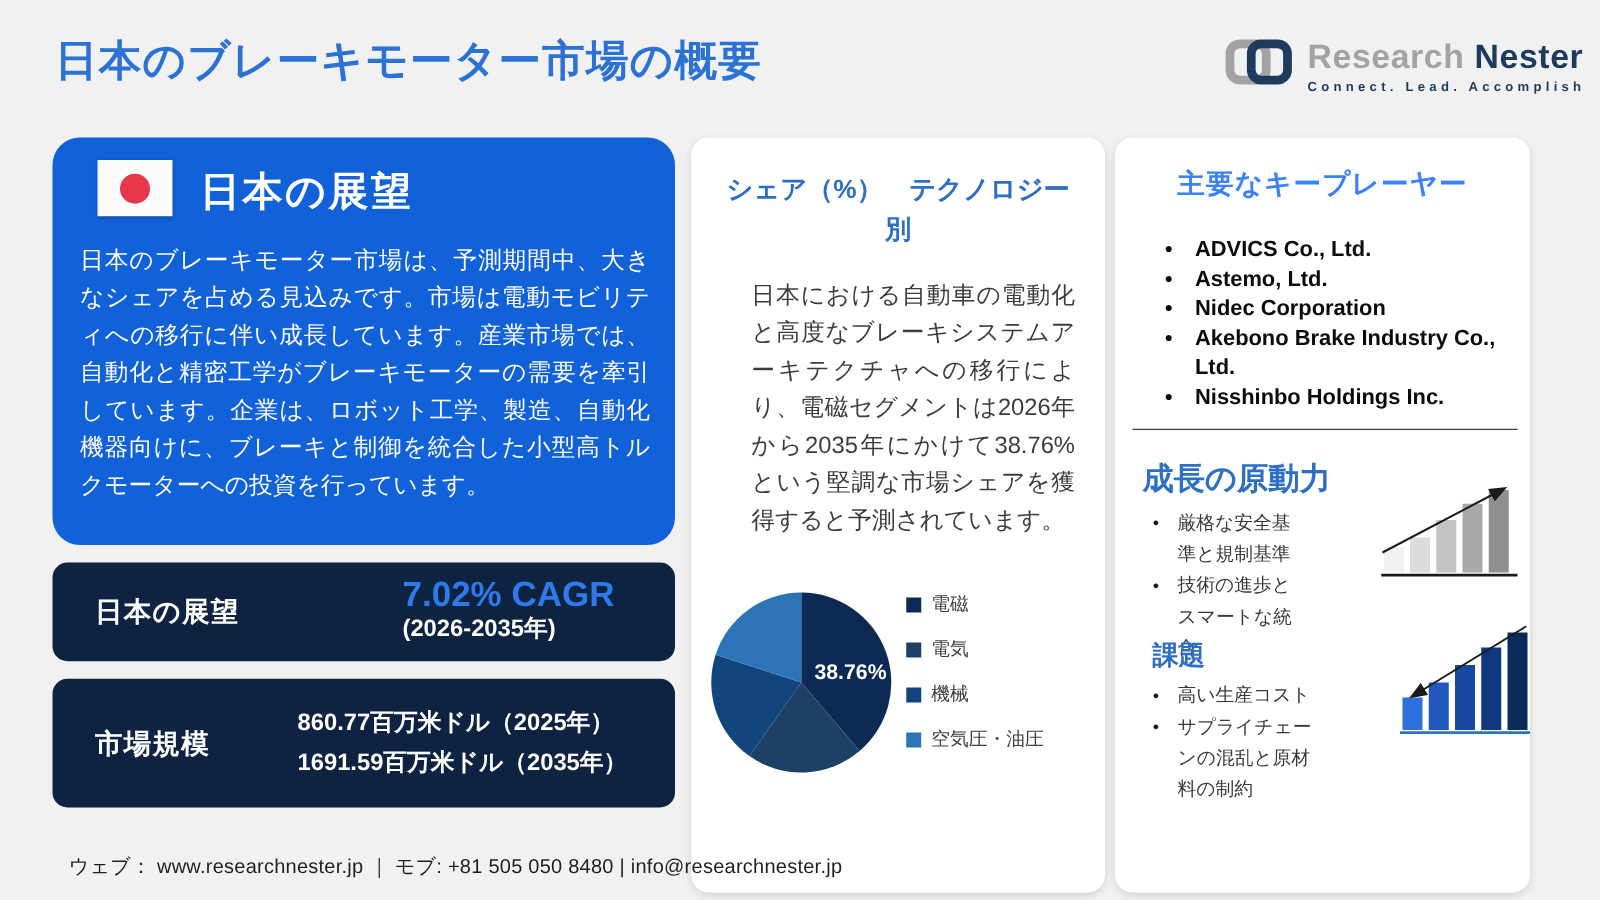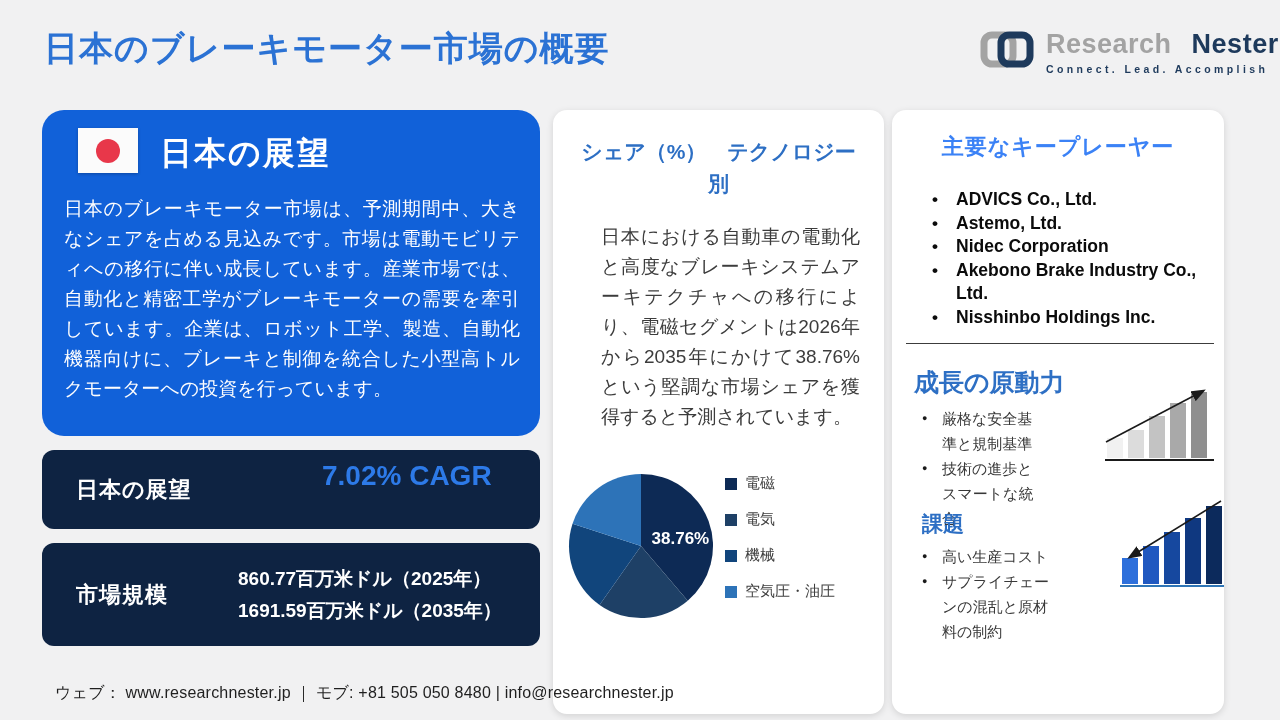--- a/index.html
+++ b/index.html
@@ -11,21 +11,21 @@
     overflow:hidden;
   }
   
   .page-title {
     position:absolute; left:44px; top:26px;
     font-size:34px; font-weight:700; color:#2b72d4; letter-spacing:1px;
   }
   .logo { position:absolute; left:978px; top:24px; display:flex; align-items:center; gap:10px; }
   .logo-text .logo-name { font-size:27px; font-weight:700; letter-spacing:0.5px; }
   .logo-text .logo-name .gray { color:#a3a3a3; }
-  .logo-text .logo-name .navy { color:#1e3a5c;margin-left:12px; }
+  .logo-text .logo-name .navy { color:#1e3a5c; }
   .logo-text .logo-tagline { font-size:10.5px; font-weight:700; letter-spacing:3.4px; color:#1e3a5c; margin-top:3px; }
 
   
   .blue-card {
     position:absolute; left:42px; top:110px; width:498px; height:326px;
     background:#1161d9; border-radius:22px; color:#fff;
   }
   .flag {
     position:absolute; left:36px; top:18px; width:60px; height:45px;
     background:#fbfbfb; display:flex; align-items:center; justify-content:center;
@@ -118,20 +118,21 @@
     <div class="flag-circle"></div>
   </div>
   <div class="outlook-title">日本の展望</div>
   <div class="outlook-body">日本のブレーキモーター市場は、予測期間中、大きなシェアを占める見込みです。市場は電動モビリティへの移行に伴い成長しています。産業市場では、自動化と精密工学がブレーキモーターの需要を牽引しています。企業は、ロボット工学、製造、自動化機器向けに、ブレーキと制御を統合した小型高トルクモーターへの投資を行っています。</div>
 </div>
 
 <div class="stat-card cagr-card">
   <div class="stat-label">日本の展望</div>
   <div class="cagr-value-block">
     <div class="cagr-value">7.02% CAGR</div>
+    <div class="cagr-period">(2026-2035年)</div>
   </div>
 </div>
 
 <div class="stat-card size-card">
   <div class="stat-label">市場規模</div>
   <div class="size-values">
     <div>860.77百万米ドル（2025年）</div>
     <div>1691.59百万米ドル（2035年）</div>
   </div>
 </div>

